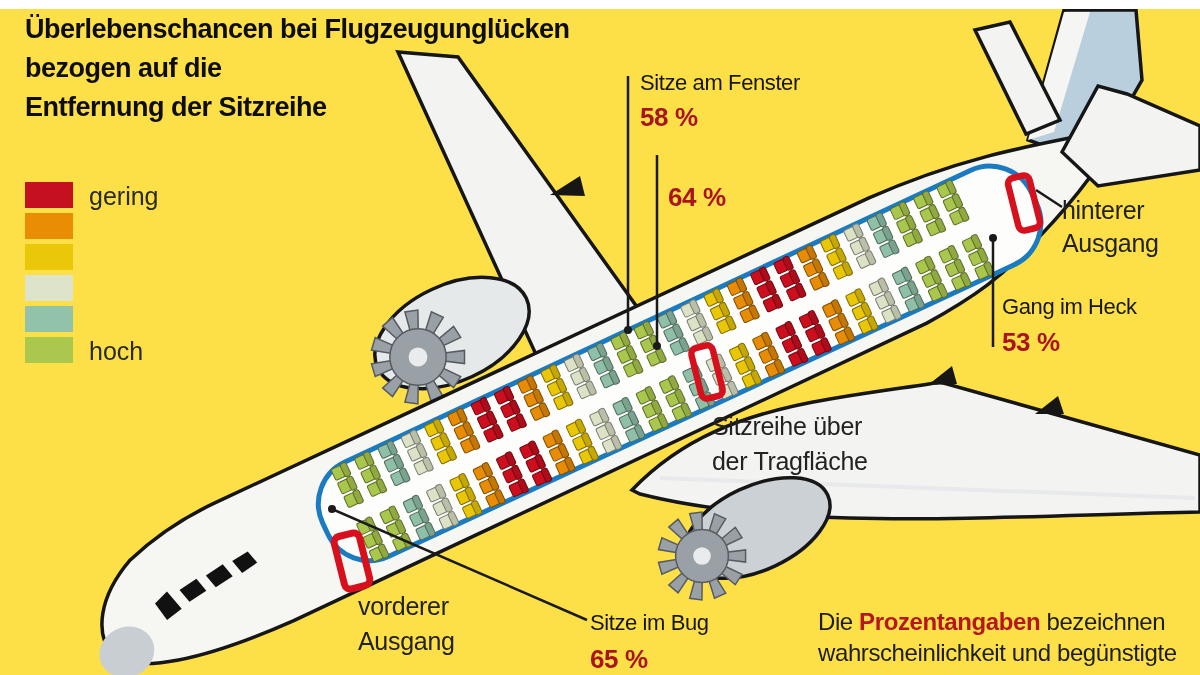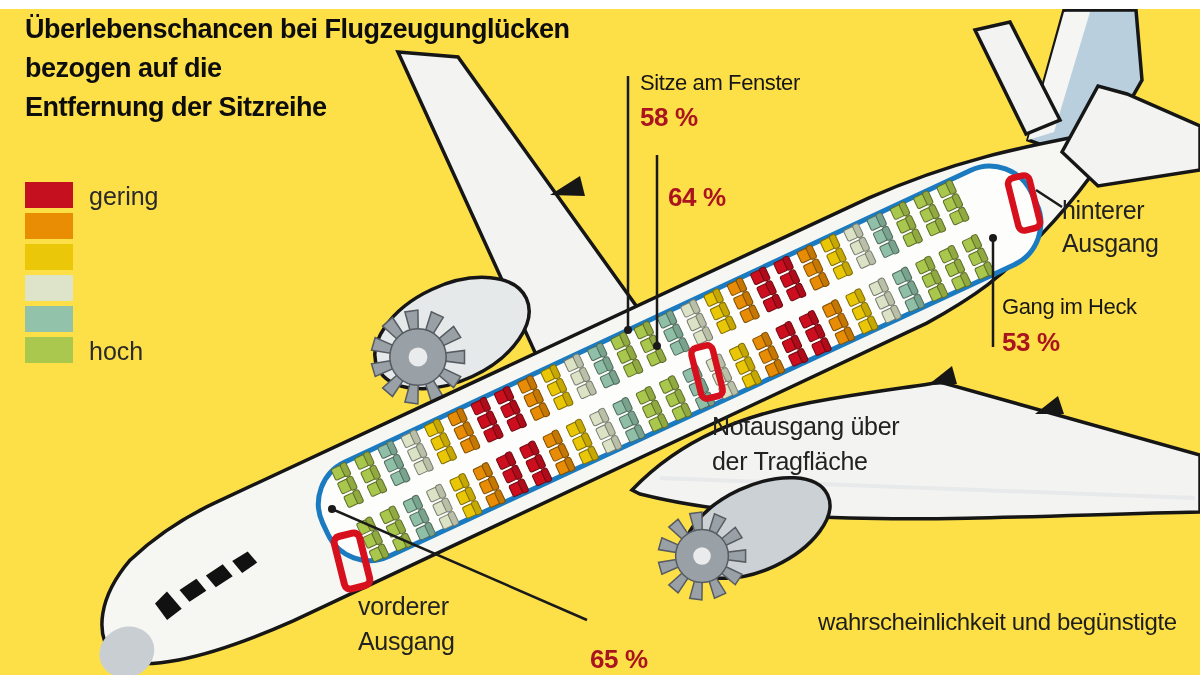--- a/index.html
+++ b/index.html
@@ -466,28 +466,30 @@
 
   <div class="ov lbl-plain" style="left:1062px;top:194px">
     <div>hinterer</div>
     <div>Ausgang</div>
   </div>
 
   <div class="ov lbl-bold" style="left:1002px;top:294px">Gang im Heck</div>
   <div class="ov pct" style="left:1002px;top:327px">53 %</div>
 
   <div class="ov lbl-plain" style="left:712px;top:409px;line-height:35px">
-    <div>Notausgang über</div>
+    <div>Sitzreihe über</div>
     <div>der Tragfläche</div>
   </div>
 
   <div class="ov lbl-plain" style="left:358px;top:589px;line-height:35px">
     <div>vorderer</div>
     <div>Ausgang</div>
   </div>
 
+  <div class="ov lbl-bold" style="left:590px;top:610px">Sitze im Bug</div>
   <div class="ov pct" style="left:590px;top:644px">65 %</div>
 
   <div class="ov footnote">
+    <div><span>Die </span><span class="red">Prozentangaben</span><span> bezeichnen</span></div>
     <div>wahrscheinlichkeit und begünstigte</div>
   </div>
 
 </div>
 
 </body></html>

